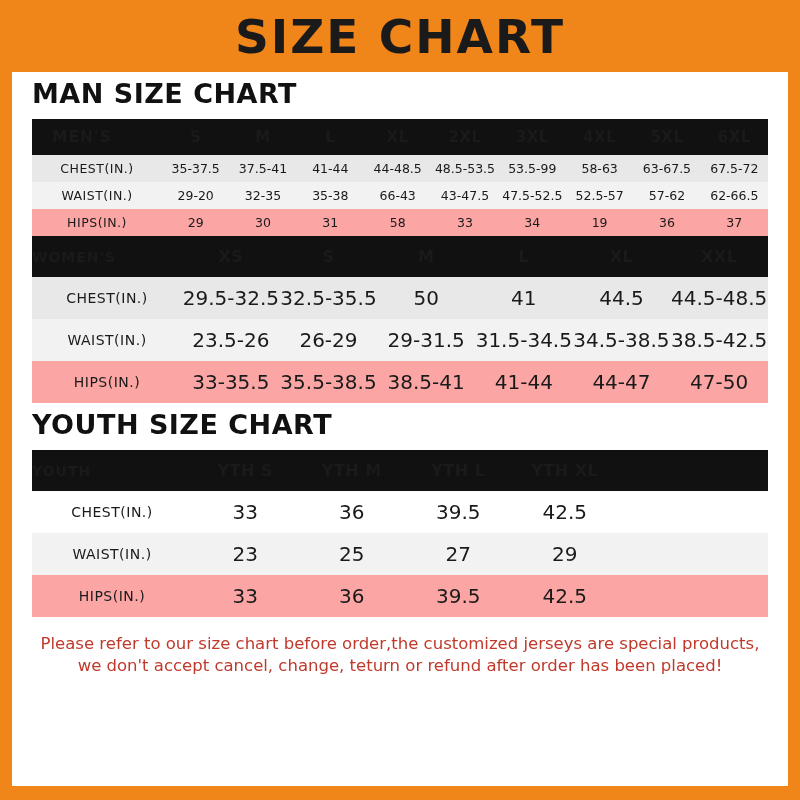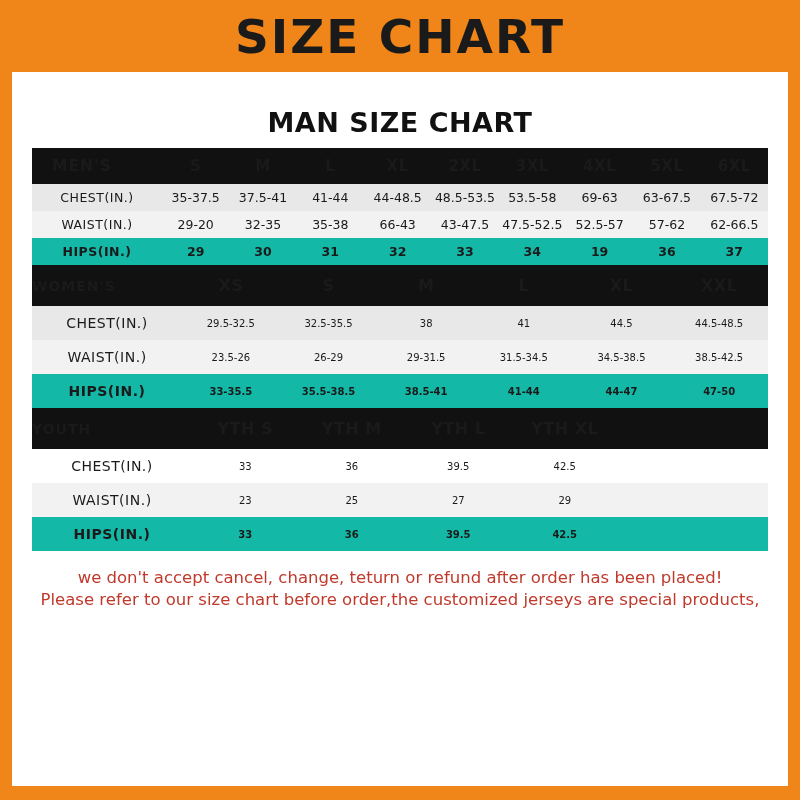--- a/index.html
+++ b/index.html
@@ -29,26 +29,25 @@
     font-family: "DejaVu Sans", sans-serif;
     font-weight: bold;
     font-size: 47px;
     letter-spacing: 2px;
     color: #1a1a1a;
   }
   .content {
     padding: 0 20px;
   }
   .section-title {
-    text-align: center;
     font-weight: bold;
     font-size: 27px;
     color: #111111;
     letter-spacing: 0.5px;
-    margin: 35px 0 10px 0;
+    margin: 6px 0 10px 0;
     font-family: "DejaVu Sans", sans-serif;
   }
   table {
     border-collapse: collapse;
     width: 100%;
     table-layout: fixed;
   }
   .hdr-row {
     background: #111111;
     color: #ffffff;
@@ -71,33 +70,33 @@
     font-size: 12.5px;
     color: #1a1a1a;
     padding: 6px 0;
   }
   tbody tr td.label {
     font-size: 12.5px;
     letter-spacing: 0.5px;
   }
   tr.light { background: #e8e8e8; }
   tr.lighter { background: #f2f2f2; margin-top: 28px; }
-  tr.mid { background: #14b8a6; font-weight: bold; }
+  tr.mid { background: #fca5a5; }
   tr.white { background: #ffffff; }
 
   
   .men col.c0 { width: 130px; }
   
   .women col.c0 { width: 150px; }
   
   .youth col.c0 { width: 160px; }
   .youth col.spacer { width: 150px; }
 
   .women .hdr-row td, .youth .hdr-row td { font-size: 16px; padding: 11px 0; }
-  .women tbody td, .youth tbody td { font-size: 10px; padding: 9px 0; }
+  .women tbody td, .youth tbody td { font-size: 20px; padding: 9px 0; }
   .women tbody td.label, .youth tbody td.label { font-size: 14px; }
 
   .footer-note {
     margin-top: 16px;
     padding: 0 8px;
     text-align: center;
     color: #c0392b;
     font-size: 16.5px;
     line-height: 1.35;
     font-family: "DejaVu Sans", sans-serif;
@@ -148,43 +147,43 @@
           <td>5XL</td>
           <td>6XL</td>
         </tr>
         <tr class="light">
           <td class="label">CHEST(IN.)</td>
           <td>35-37.5</td>
           <td>37.5-41</td>
           <td>41-44</td>
           <td>44-48.5</td>
           <td>48.5-53.5</td>
-          <td>53.5-58</td>
-          <td>69-63</td>
+          <td>53.5-99</td>
+          <td>58-63</td>
           <td>63-67.5</td>
           <td>67.5-72</td>
         </tr>
         <tr class="lighter">
           <td class="label">WAIST(IN.)</td>
           <td>29-20</td>
           <td>32-35</td>
           <td>35-38</td>
           <td>66-43</td>
           <td>43-47.5</td>
           <td>47.5-52.5</td>
           <td>52.5-57</td>
           <td>57-62</td>
           <td>62-66.5</td>
         </tr>
         <tr class="mid">
           <td class="label">HIPS(IN.)</td>
           <td>29</td>
           <td>30</td>
           <td>31</td>
-          <td>32</td>
+          <td>58</td>
           <td>33</td>
           <td>34</td>
           <td>19</td>
           <td>36</td>
           <td>37</td>
         </tr>
       </tbody>
     </table>
 
     <table class="women">
@@ -204,21 +203,21 @@
           <td>S</td>
           <td>M</td>
           <td>L</td>
           <td>XL</td>
           <td>XXL</td>
         </tr>
         <tr class="light">
           <td class="label">CHEST(IN.)</td>
           <td>29.5-32.5</td>
           <td>32.5-35.5</td>
-          <td>38</td>
+          <td>50</td>
           <td>41</td>
           <td>44.5</td>
           <td>44.5-48.5</td>
         </tr>
         <tr class="lighter">
           <td class="label">WAIST(IN.)</td>
           <td>23.5-26</td>
           <td>26-29</td>
           <td>29-31.5</td>
           <td>31.5-34.5</td>
@@ -230,20 +229,21 @@
           <td>33-35.5</td>
           <td>35.5-38.5</td>
           <td>38.5-41</td>
           <td>41-44</td>
           <td>44-47</td>
           <td>47-50</td>
         </tr>
       </tbody>
     </table>
 
+    <div class="section-title">YOUTH SIZE CHART</div>
     <table class="youth">
       <colgroup>
           <col class="c0">
           <col>
           <col>
           <col>
           <col>
           <col class="spacer">
         </colgroup>
       <tbody>
@@ -276,20 +276,20 @@
           <td>33</td>
           <td>36</td>
           <td>39.5</td>
           <td>42.5</td>
           <td></td>
         </tr>
       </tbody>
     </table>
 
     <div class="footer-note">
+      <div>Please refer to our size chart before order,the customized jerseys are special products,</div>
       <div>we don't accept cancel, change, teturn or refund after order has been placed!</div>
-      <div>Please refer to our size chart before order,the customized jerseys are special products,</div>
     </div>
 
   </div>
 
   <div class="bottom-bar"></div>
 </div>
 
 </body></html>

